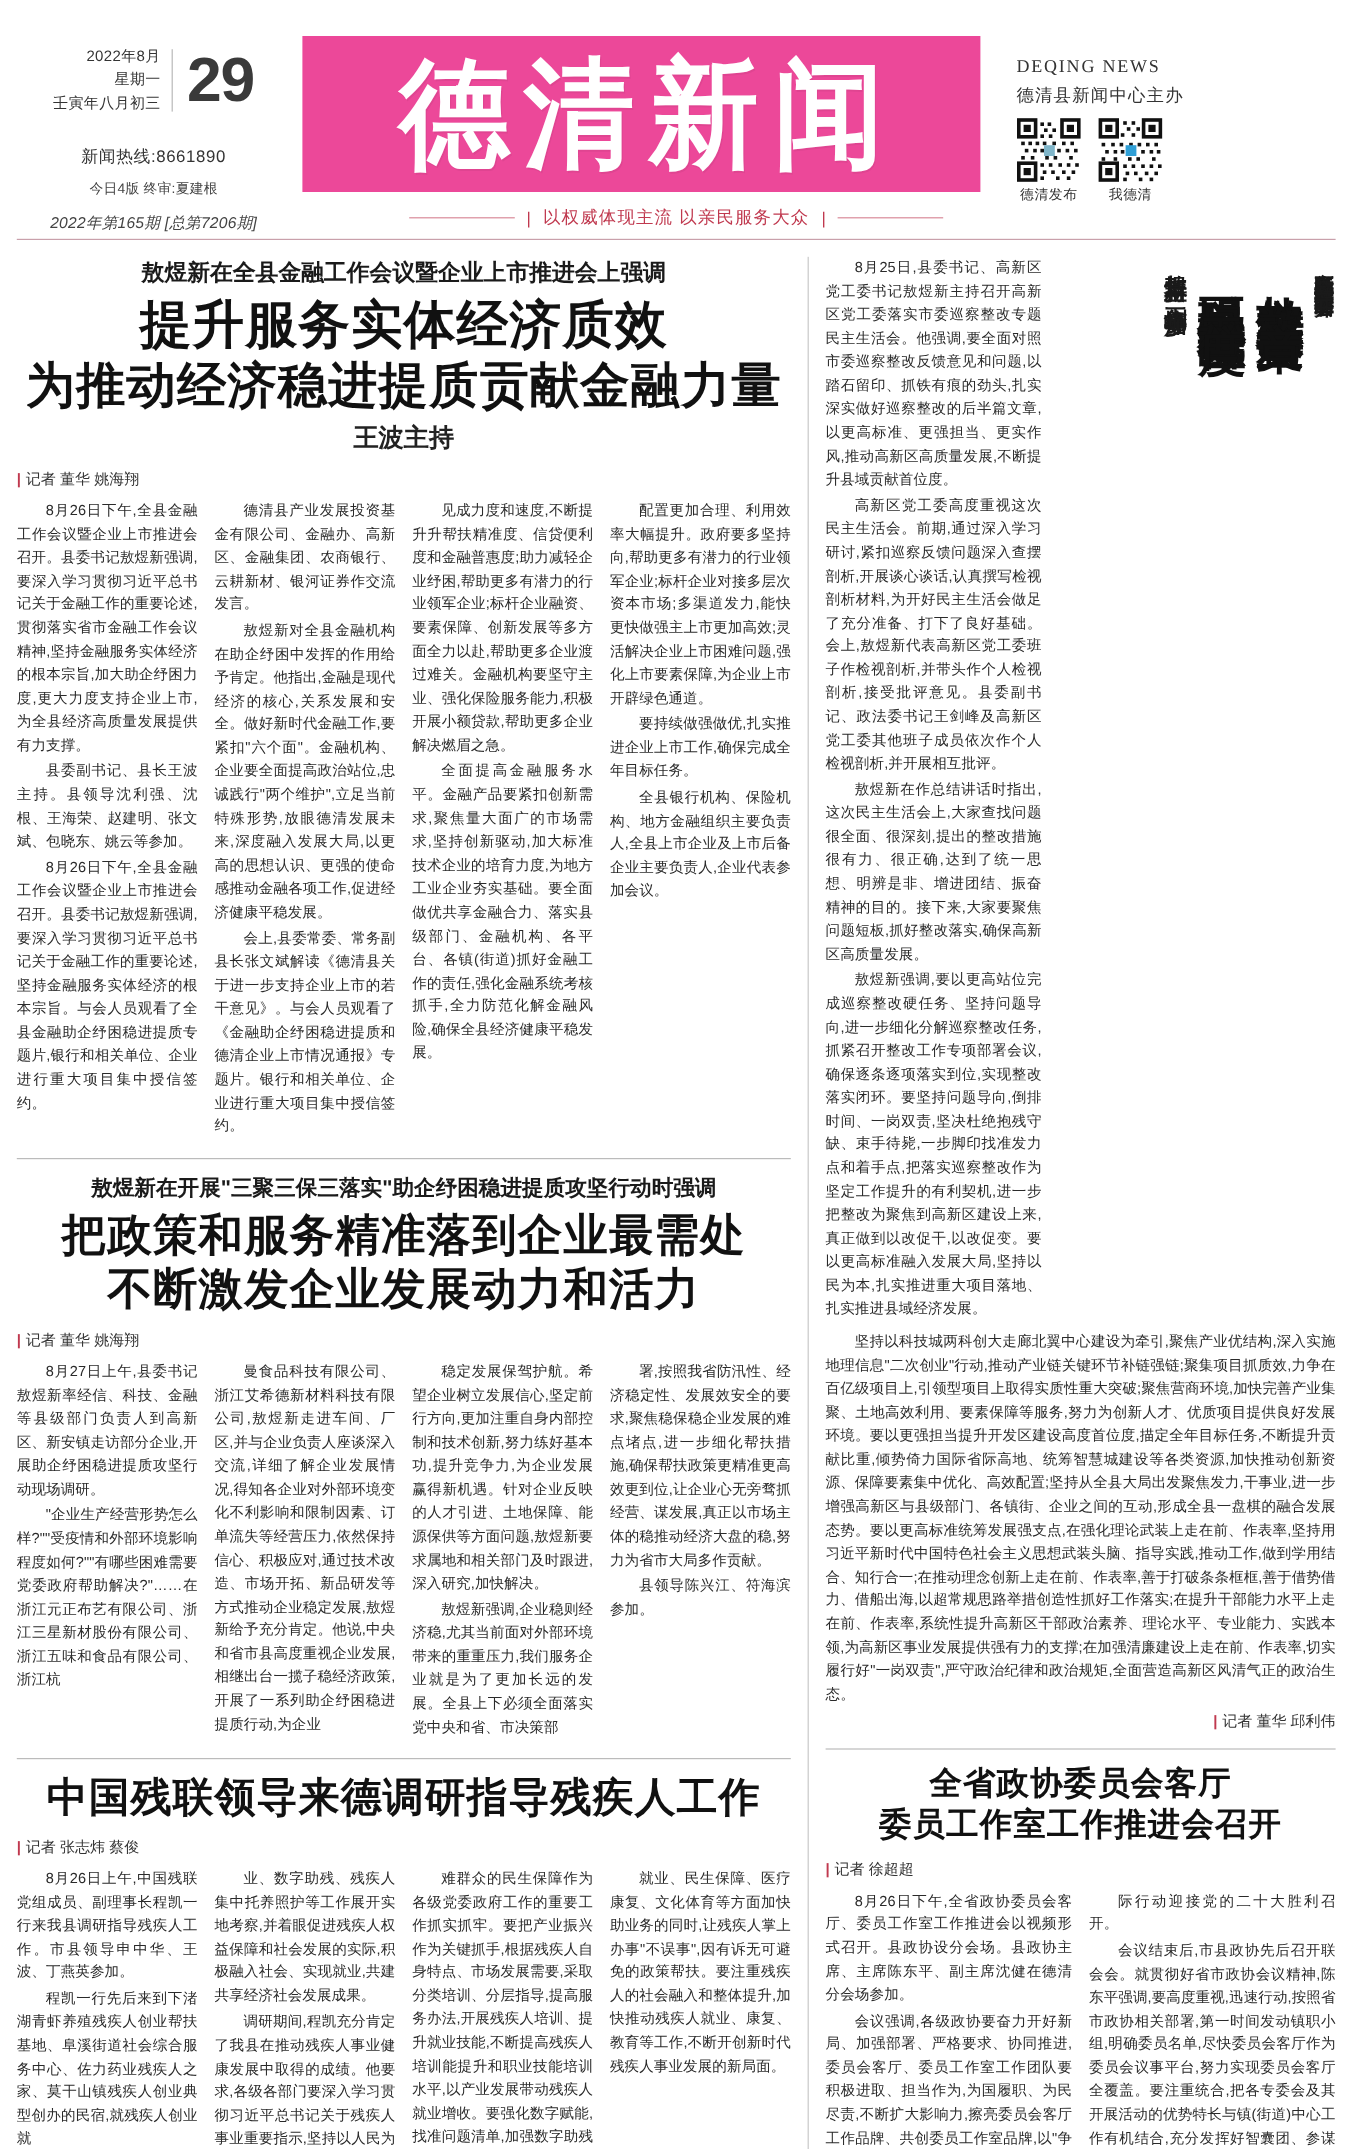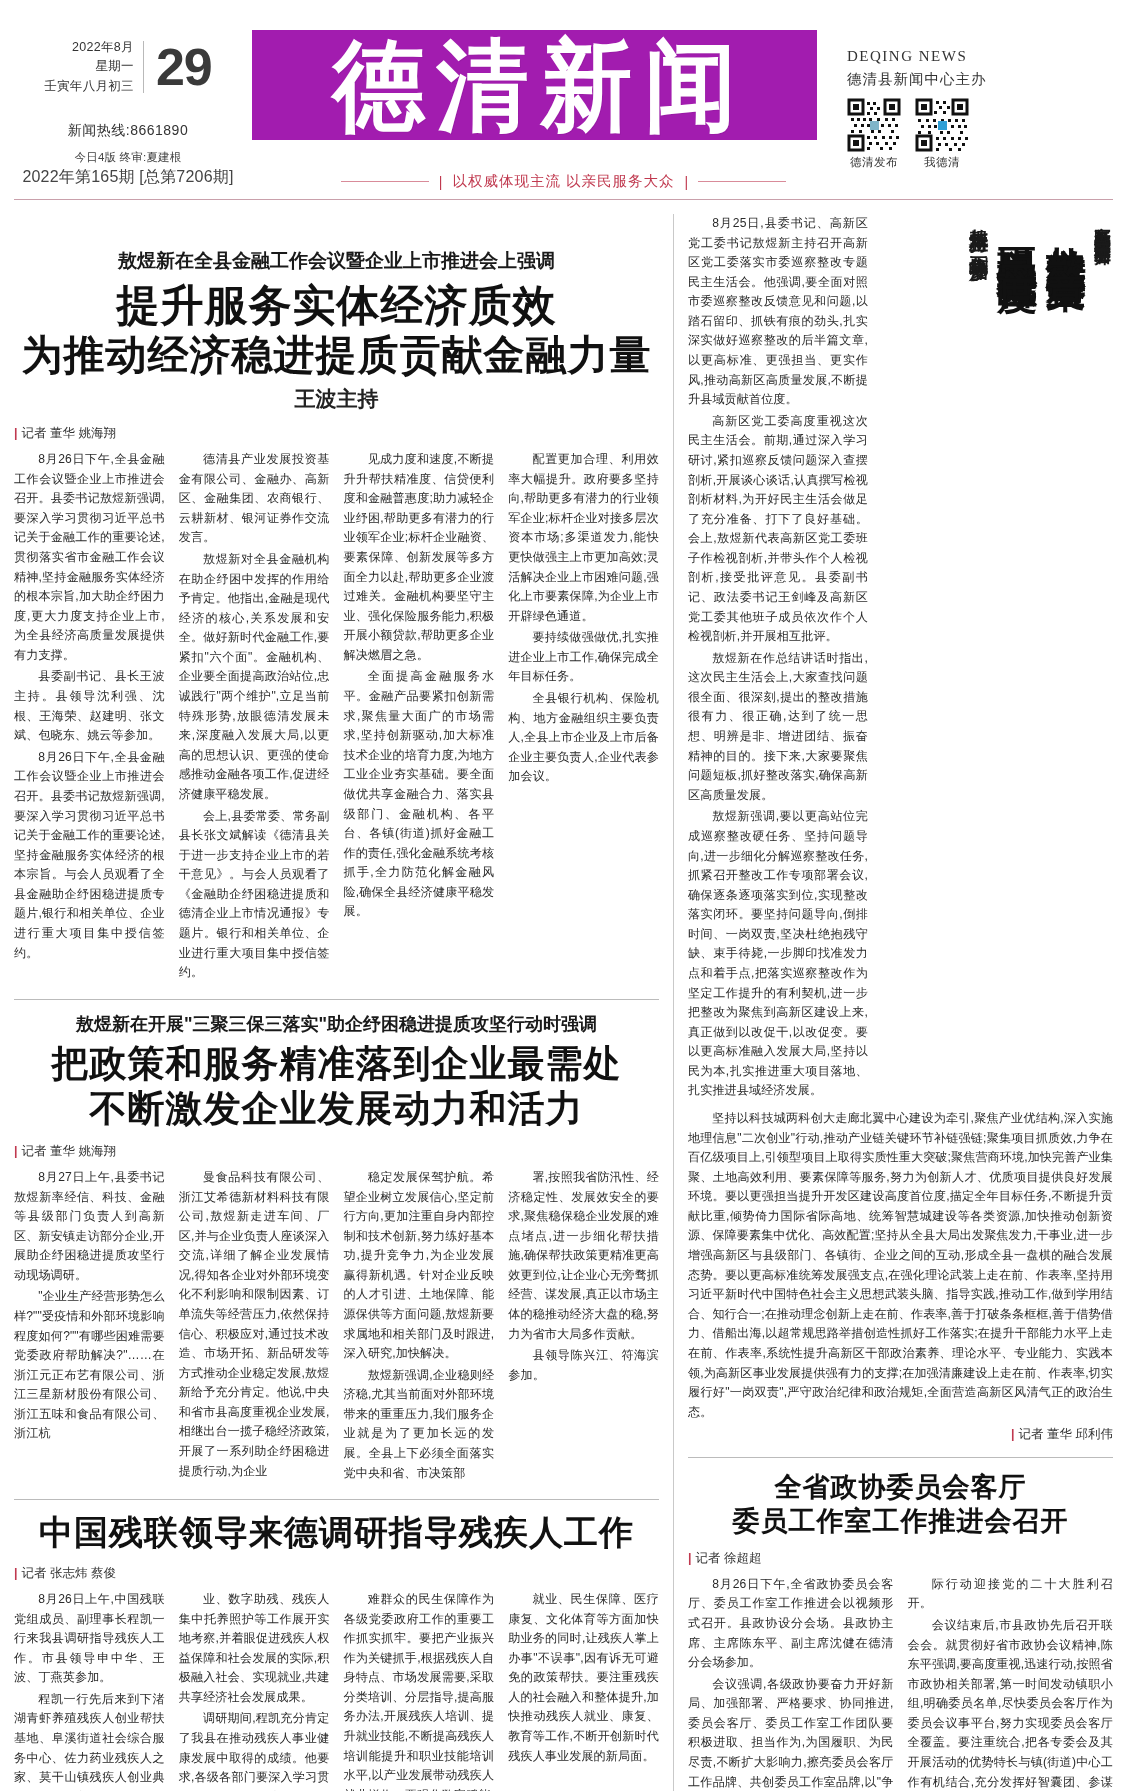--- a/index.html
+++ b/index.html
@@ -20,25 +20,25 @@
   .dateblock .dates {
     text-align: right; font-size: 12.5px; line-height: 1.55; color: #333;
     padding-right: 9px; font-family: "Liberation Sans", sans-serif; letter-spacing:.3px;
   }
   .dateblock .daynum {
     font-size: 52px; font-weight: bold; color: #3a3a3a; line-height: 1;
     padding-left: 12px; border-left: 1px solid #b9b9b9; letter-spacing: -1px;
   }
   .hotline { margin-top: 26px; font-size: 14px; color: #333; letter-spacing: .5px; }
   .issue1 { margin-top: 10px; font-size: 11.5px; color: #444; letter-spacing: .2px;}
-  .issue2 { margin-top: 2px; font-size: 16px; color: #444; letter-spacing: .2px;}
+  .issue2 { margin-top: 12px; font-size: 13px; color: #444; letter-spacing: .2px; font-style: italic;}
 
   .mast-center { width: 575px; padding-left: 10px; }
   .logo-box {
-    background: #a21caf; height: 110px; width: 565px;
+    background: #ec4899; height: 130px; width: 565px;
     display: flex; align-items: center; justify-content: center;
   }
   .logo-text {
     color: #fff; font-size: 92px; font-weight: bold; letter-spacing: 12px;
     font-family: "DejaVu Serif", serif; line-height: 1;
     text-shadow: 1px 1px 0 rgba(0,0,0,.05);
     padding-left: 12px;
     transform: scaleY(1.08);
   }
 
@@ -64,21 +64,21 @@
   .topline { height: 1px; background: #c9a0ab; margin: 0 0 14px 0; }
 
   
   .body-grid { display: flex; gap: 0px; }
   .col-left { width: 660px; padding-right: 14px; border-right: 1px solid #c9c9c9; }
   .col-right { width: 439px; padding-left: 14px; }
 
   
   .kicker {
     text-align: center; font-size: 19px; font-weight: bold; color: #1a1a1a;
-    letter-spacing: 0px; margin-bottom: 6px; font-family:"Liberation Sans",sans-serif;margin-top:34px;
+    letter-spacing: 0px; margin-bottom: 6px; font-family:"Liberation Sans",sans-serif;
   }
   .headline-main {
     text-align: center; font-family: "DejaVu Serif", serif; font-weight: bold;
     font-size: 43px; line-height: 1.18; letter-spacing: 1px; color: #111;
   }
   .headline-main .l2 { font-size: 41px; }
   .byline-center { text-align: center; font-size: 21px; font-weight:bold; margin-top: 6px; color:#222;}
   .reporter-line { font-size: 12.5px; color: #333; margin: 12px 0 8px 0; }
   .reporter-line .bar { color:#c0394f; font-weight:bold; margin-right:4px;}
 

